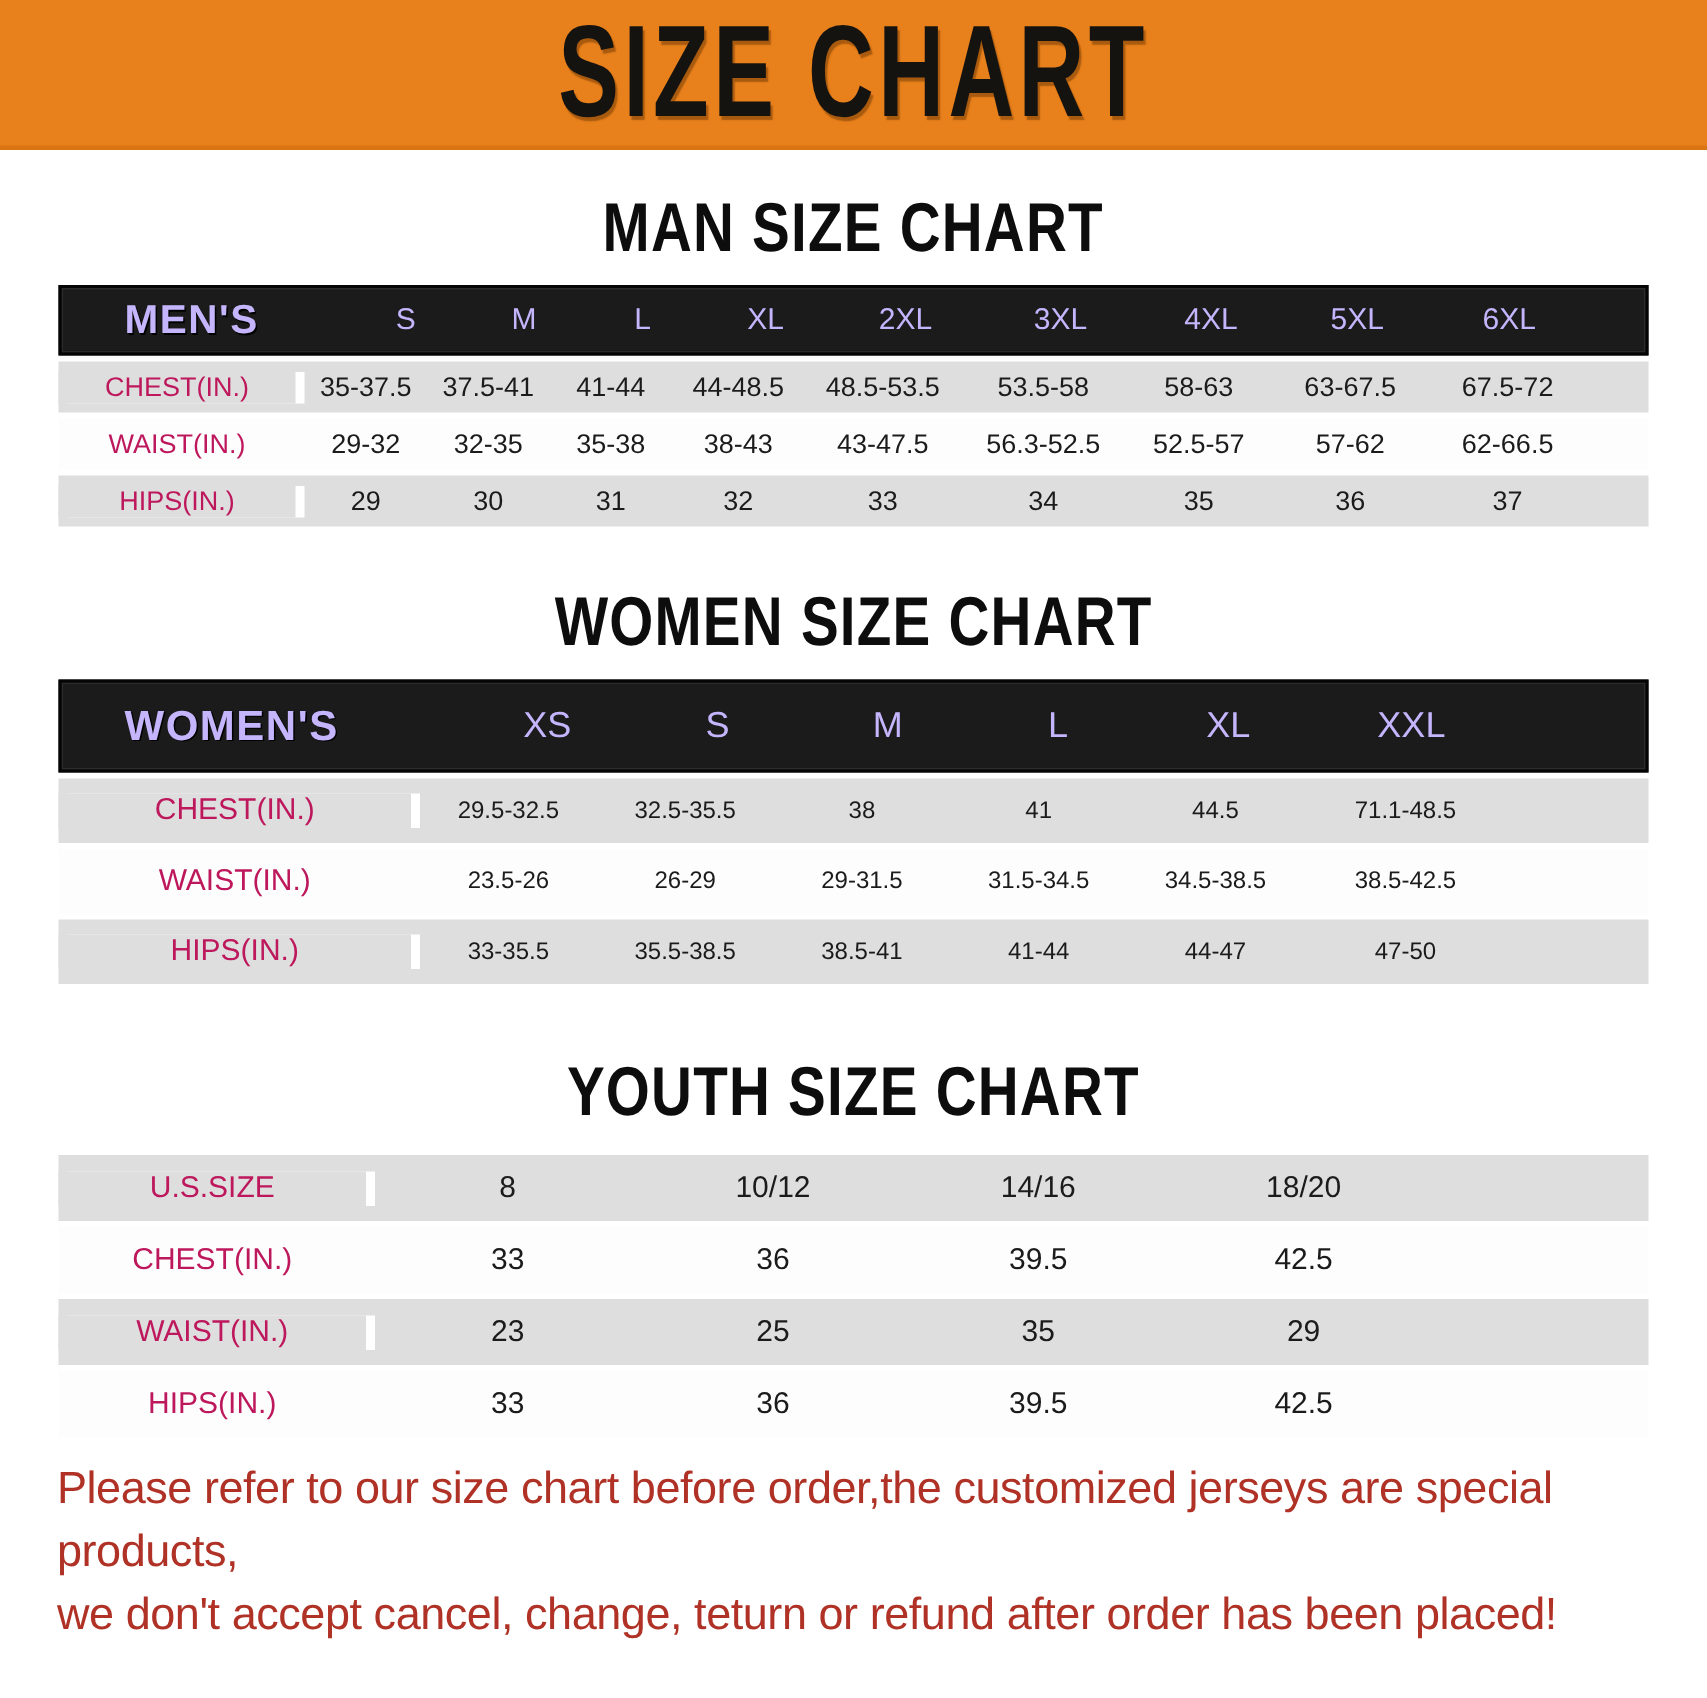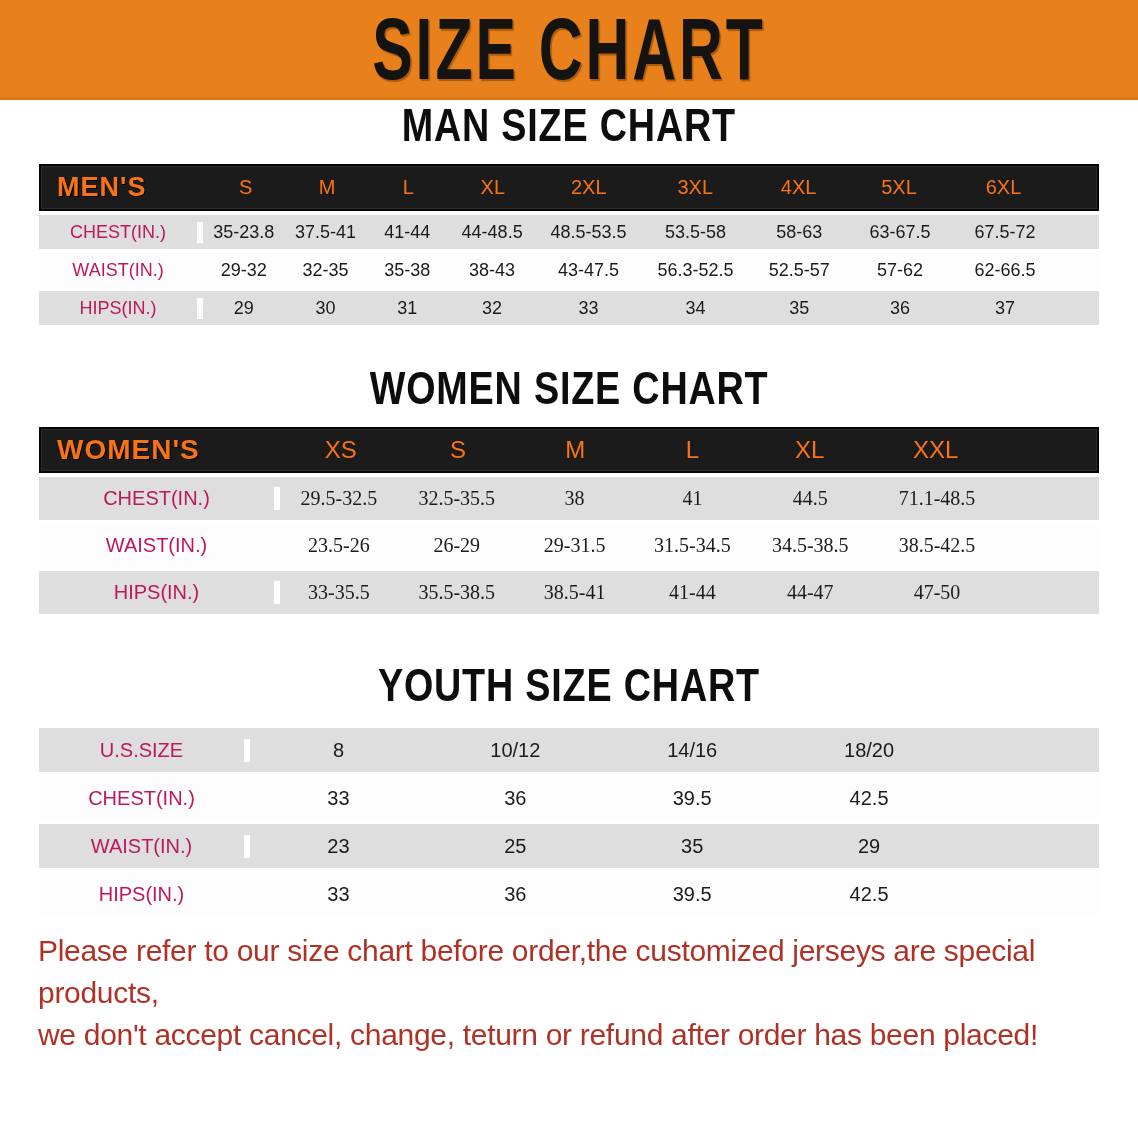--- a/index.html
+++ b/index.html
@@ -26,38 +26,39 @@
     white-space:nowrap;
   }
 
   
   .section-heading {
     text-align:center; color:#0d0d0d;
     font-size:46px; font-weight:900; line-height:50px;
     letter-spacing:1px;
   }
   .section-heading > span { display:inline-block; transform:scaleX(0.82); white-space:nowrap; }
-  .mt-men   { }
+  .mt-men   { margin-top:26px; }
   .mt-women { margin-top:38px; }
   .mt-youth { margin-top:46px; }
 
   
   .size-table { width:1060px; margin:0 auto; }
   .size-table.t0 { margin-top:14px; }
   .size-table.t1 { margin-top:14px; }
   .size-table.t2 { margin-top:18px; }
 
   .t-header {
-    background:#1b1b1b; color:#f97316;
+    background:#1b1b1b; color:#c4b5fd;
     display:flex; align-items:center;
     border:2px solid #050505;
     box-shadow:inset 0 0 0 1px #2c2c2c;
+    padding-left:26px;
   }
   .t0 .t-header { height:47px; }
-  .t1 .t-header { height:46px; }
+  .t1 .t-header { height:62px; }
   .t2 .t-header { height:66px; }
 
   .t-header .t-label {
     font-weight:800; letter-spacing:1px; text-align:left; padding-left:16px;
     text-shadow:1px 1px 0 #000;
   }
   .t0 .t-header .t-label { font-size:27px; }
   .t1 .t-header .t-label { font-size:28px; }
   .t2 .t-header .t-label { font-size:28px; }
 
@@ -76,21 +77,21 @@
     text-align:center; color:#be185d; margin-right:6px;
     background:inherit;
   }
   .t-row.gray .t-label { box-shadow:6px 0 0 0 #ffffff; }
   .t0 .t-row .t-label { font-size:18px; }
   .t1 .t-row .t-label { font-size:20px; }
   .t2 .t-row .t-label { font-size:20px; }
 
   .t-cell { text-align:center; color:#1b1b1b; white-space:nowrap; }
   .t0 .t-cell { font-size:18px; }
-  .t1 .t-cell { font-size:20px;font-family:Liberation Serif, serif; }
+  .t1 .t-cell { font-size:16px; }
   .t2 .t-cell { font-size:20px; }
 
   
   .footer-note {
     margin:14px 0 0 38px;
     color:#B03226;
     font-size:30px; font-weight:500; line-height:42px;
     letter-spacing:-0.3px;
   }
 </style>
@@ -114,21 +115,21 @@
           <span class="t-col" style="flex: 1.08 1 0px;">XL</span>
           <span class="t-col" style="flex: 1.28 1 0px;">2XL</span>
           <span class="t-col" style="flex: 1.34 1 0px;">3XL</span>
           <span class="t-col" style="flex: 1.2 1 0px;">4XL</span>
           <span class="t-col" style="flex: 1.27 1 0px;">5XL</span>
           <span class="t-col" style="flex: 1.3 1 0px;">6XL</span>
           <span class="t-spacer" style="flex: 0.5 1 0px;"></span>
         </div>
         <div class="t-row gray" style="background: rgb(222, 222, 222);">
           <span class="t-label" style="width: 158px; flex: 0 0 158px;">CHEST(IN.)</span>
-          <span class="t-cell" style="flex: 1 1 0px;">35-23.8</span>
+          <span class="t-cell" style="flex: 1 1 0px;">35-37.5</span>
           <span class="t-cell" style="flex: 1 1 0px;">37.5-41</span>
           <span class="t-cell" style="flex: 1 1 0px;">41-44</span>
           <span class="t-cell" style="flex: 1.08 1 0px;">44-48.5</span>
           <span class="t-cell" style="flex: 1.28 1 0px;">48.5-53.5</span>
           <span class="t-cell" style="flex: 1.34 1 0px;">53.5-58</span>
           <span class="t-cell" style="flex: 1.2 1 0px;">58-63</span>
           <span class="t-cell" style="flex: 1.27 1 0px;">63-67.5</span>
           <span class="t-cell" style="flex: 1.3 1 0px;">67.5-72</span>
           <span class="t-spacer" style="flex: 0.5 1 0px;"></span>
         </div>

